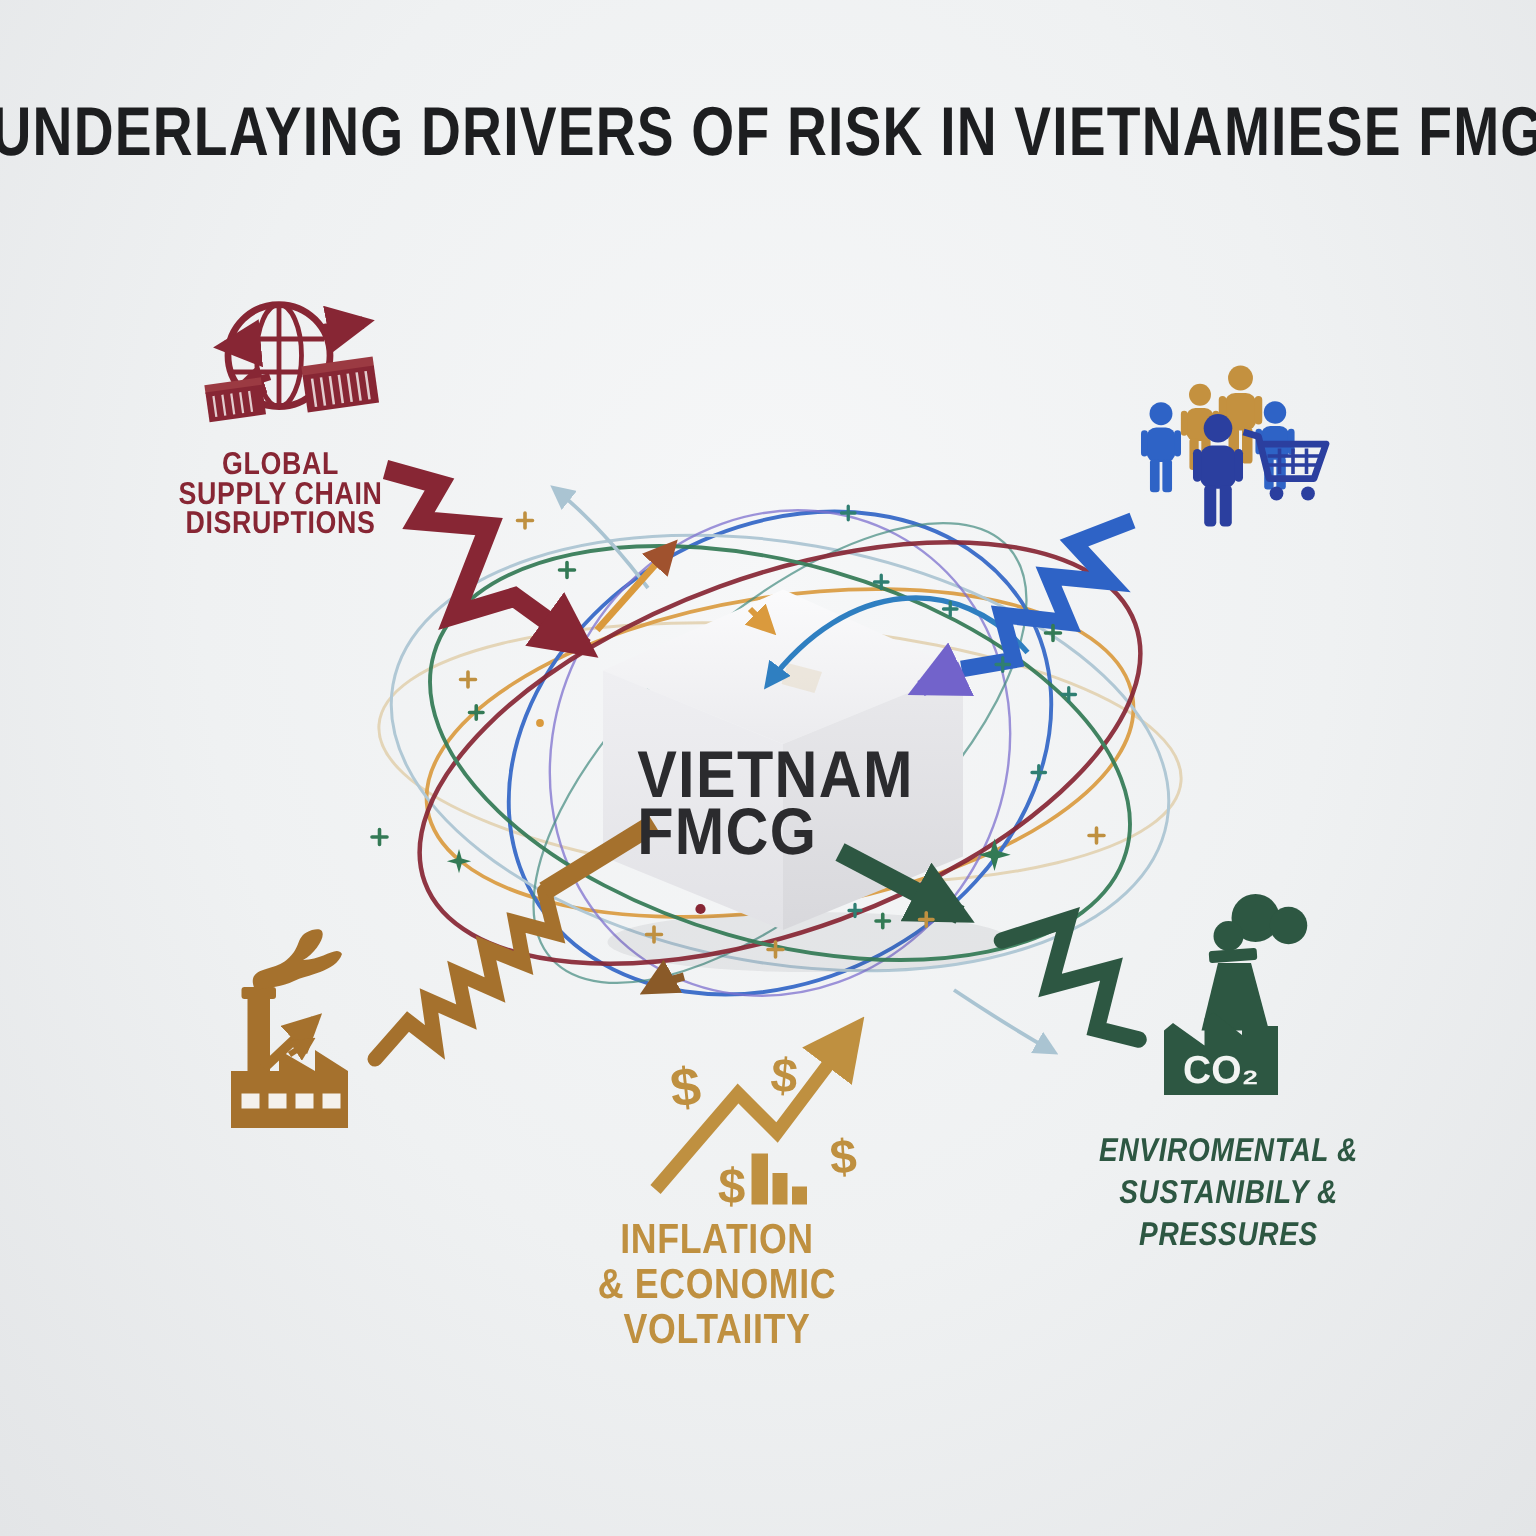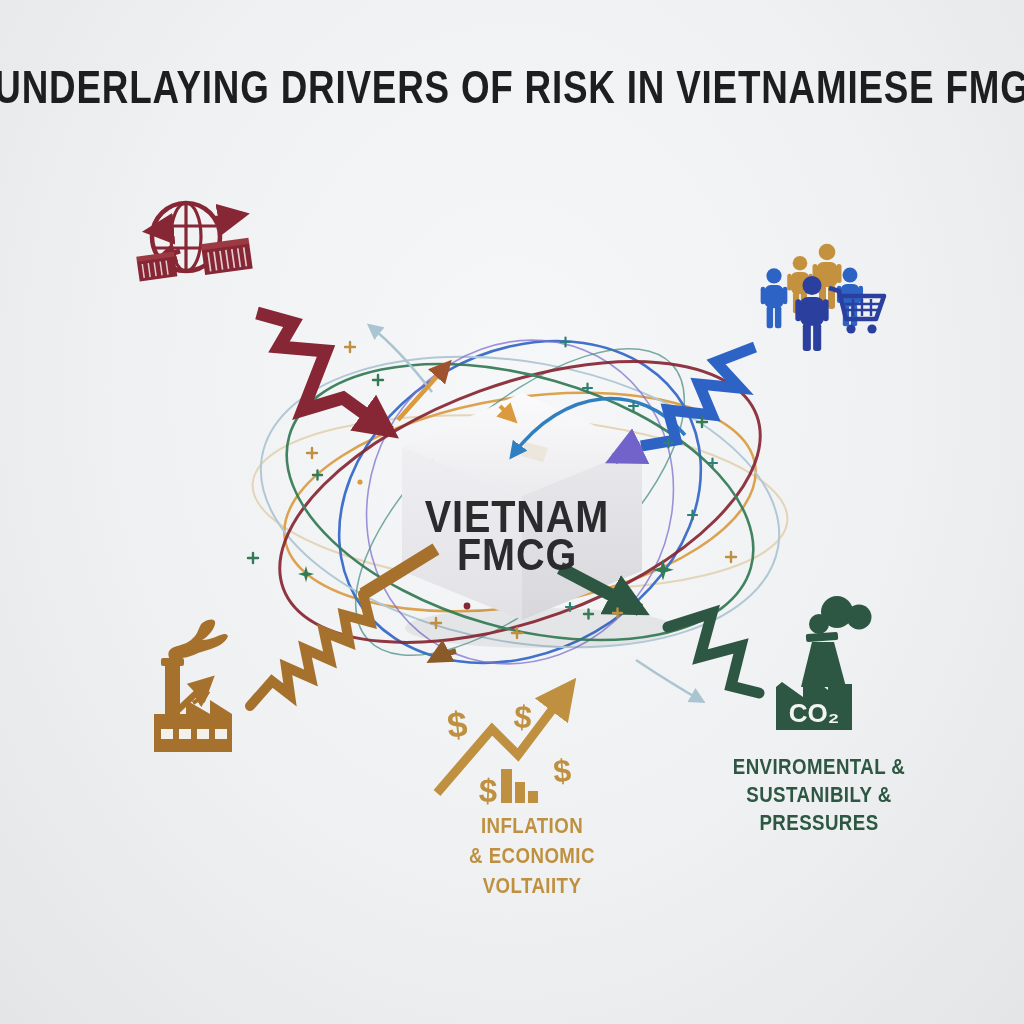--- a/index.html
+++ b/index.html
@@ -12,26 +12,26 @@
   #art text{font-family:"Liberation Sans", sans-serif;font-weight:700;}
   .cond{display:block;transform:scaleX(.85);transform-origin:50% 50%;white-space:nowrap;}
   #title{
     position:absolute;left:512px;top:60px;transform:translateX(-50%) scaleX(.80);
     transform-origin:50% 50%;font-size:46px;font-weight:700;letter-spacing:1px;
     color:var(--ink);white-space:nowrap;
   }
   .node-label{position:absolute;font-weight:700;text-align:center;letter-spacing:.5px;transform:translateX(-50%);}
   .lbl-supply{left:187px;top:300px;font-size:21px;line-height:19.5px;color:var(--maroon);}
   .lbl-consumer{left:201px;top:760px;font-size:22px;line-height:28px;color:var(--brown);}
-  .lbl-inflation{left:532px;top:811px;font-size:22px;line-height:30px;color:var(--gold);}
-  .lbl-environment{left:819px;top:753px;font-size:22px;line-height:28px;color:var(--green);}
+  .lbl-inflation{left:478px;top:811px;font-size:28px;line-height:30px;color:var(--gold);}
+  .lbl-environment{left:819px;top:753px;font-size:22px;line-height:28px;color:var(--green);font-style:italic;}
   .mini-mark{font-size:11px;vertical-align:6px;letter-spacing:0;}
   #cube-label{
     position:absolute;left:517px;top:498px;transform:translateX(-50%);
-    text-align:center;color:var(--cube_text);font-weight:700;font-size:44px;line-height:38px;letter-spacing:1px;
+    color:var(--cube_text);font-weight:700;font-size:44px;line-height:38px;letter-spacing:1px;
   }
 </style>
 </head>
 <body>
 
 <div id="stage">
 
   <svg id="art" width="1024" height="1024" viewBox="0 0 1024 1024">
     <defs>
       <linearGradient id="gTop" x1="0" y1="0" x2="0" y2="1">
@@ -248,20 +248,25 @@
       <circle cx="819" cy="624" r="10"></circle>
       <polygon points="812,642 834,642 846,687 801,687"></polygon>
       <rect x="806" y="633" width="32" height="8" rx="2" transform="rotate(-4 822 637)"></rect>
       <path d="M776,730 L776,687 L782,682 L803,697 L803,679 L809,675 L828,690 L828,684 L852,684 L852,730 Z"></path>
       <text x="814" y="722" font-size="26" text-anchor="middle" fill="#f2f4f2">CO₂</text>
     </g>
   </svg>
 
   <div id="title">UNDERLAYING DRIVERS OF RISK IN VIETNAMIESE FMG</div>
 
+  <div class="node-label lbl-supply">
+    <span class="cond">GLOBAL</span>
+    <span class="cond">SUPPLY CHAIN</span>
+    <span class="cond">DISRUPTIONS</span>
+  </div>
 
 
   <div class="node-label lbl-inflation">
     <span class="cond">INFLATION</span>
     <span class="cond">&amp; ECONOMIC</span>
     <span class="cond">VOLTAIITY</span>
   </div>
 
   <div class="node-label lbl-environment">
     <span class="cond">ENVIROMENTAL &amp;</span>

